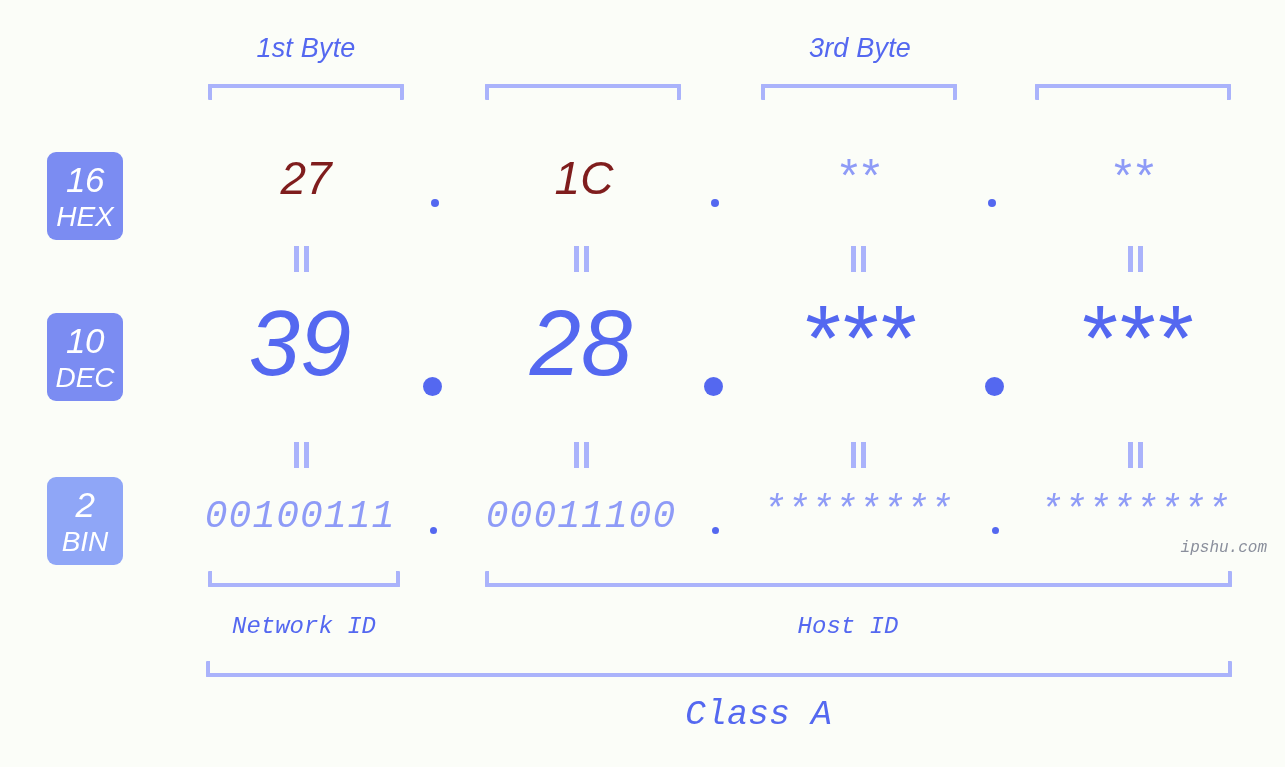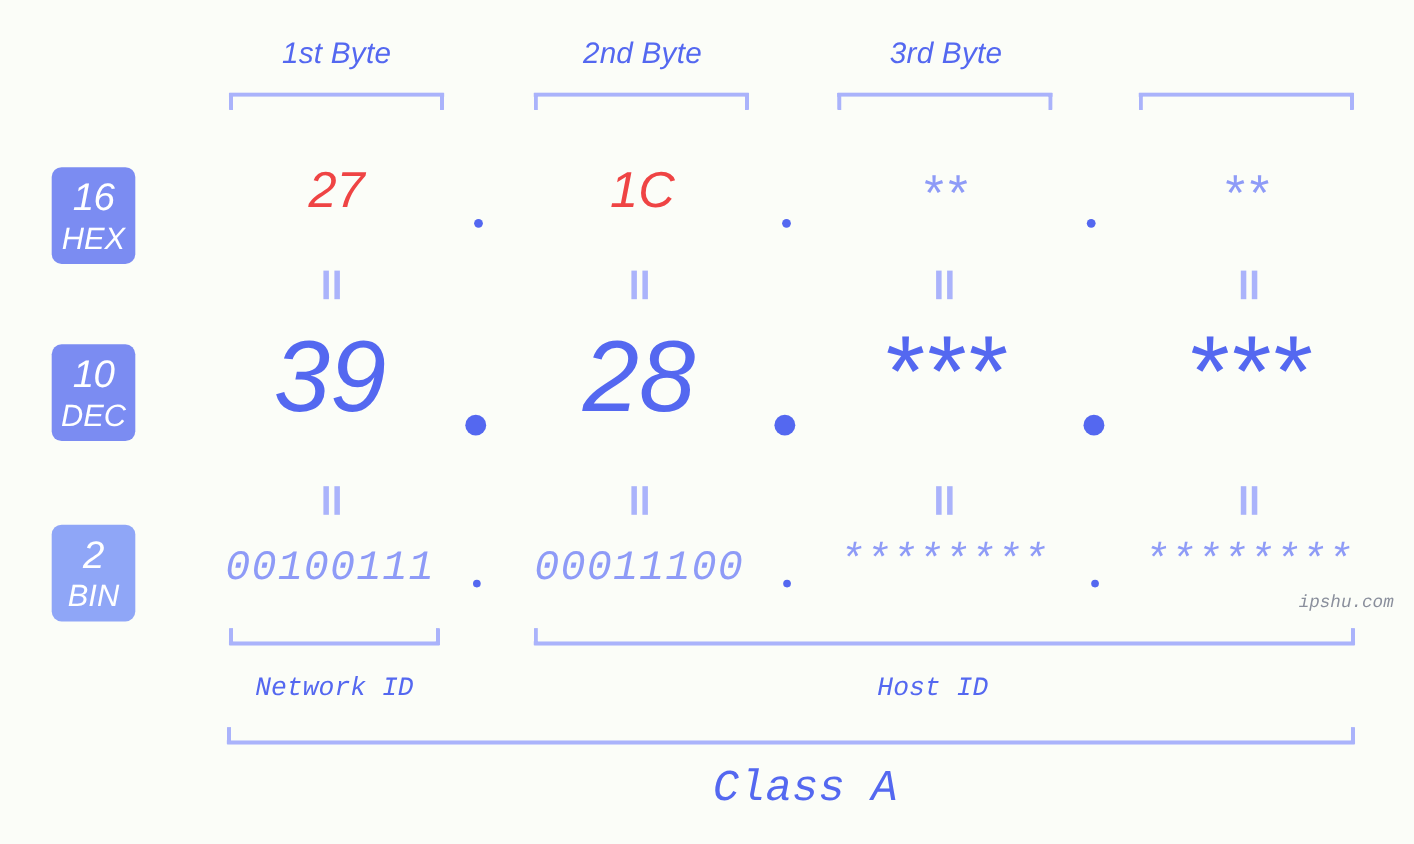--- a/index.html
+++ b/index.html
@@ -81,22 +81,22 @@
   .cell {
     position: absolute;
     text-align: center;
     white-space: nowrap;
     line-height: 1;
   }
 
   .hex-row .cell {
     font-family: "Liberation Sans", sans-serif;
     font-size: 46px;
-    color: #ef4444;
-    top: 149px;
+    color: #7f1d1d;
+    top: 155px;
   }
   .hex-row .cell.stars {
     font-family: "Liberation Sans", sans-serif;
     font-size: 46px;
     letter-spacing: 4px;
     color: #8e9bf7;
     top: 152px;
   }
 
   .dec-row .cell {
@@ -157,44 +157,43 @@
     font-size: 24px;
     color: #5468f0;
     text-align: center;
     white-space: nowrap;
     top: 613px;
   }
 
   .class-label {
     position: absolute;
     font-family: "Liberation Mono", monospace;
-    font-size: 40px;
-    color: #5468f0;
-    text-align: center;
+    font-size: 35px;
+    color: #5468f0;
+    text-align: right;
     white-space: nowrap;
     top: 695px;
   }
 
   .watermark {
     position: absolute;
     right: 18px;
     bottom: 22px;
     font-family: "Liberation Mono", monospace;
     font-size: 16px;
     color: #8a8f9c;
     letter-spacing: 0px;
   }
 </style>
 </head>
 <body style="background: rgb(251, 253, 248);">
 
 <div id="stage">
 
   <div class="byte-label" style="left:206px; width:200px;">1st Byte</div>
-  <div class="byte-label" style="left:484px; width:200px;">2nd Byte</div>
   <div class="byte-label" style="left:760px; width:200px;">3rd Byte</div>
 
   <div class="bracket-down" style="left:208px; top:84px; width:196px;"></div>
   <div class="bracket-down" style="left:485px; top:84px; width:196px;"></div>
   <div class="bracket-down" style="left:761px; top:84px; width:196px;"></div>
   <div class="bracket-down" style="left:1035px; top:84px; width:196px;"></div>
 
   <div class="badge" id="badge-hex" style="left: 47px; top: 152px; background: rgb(123, 140, 242);">
     <span class="num">16</span>
     <span class="abbr">HEX</span>

